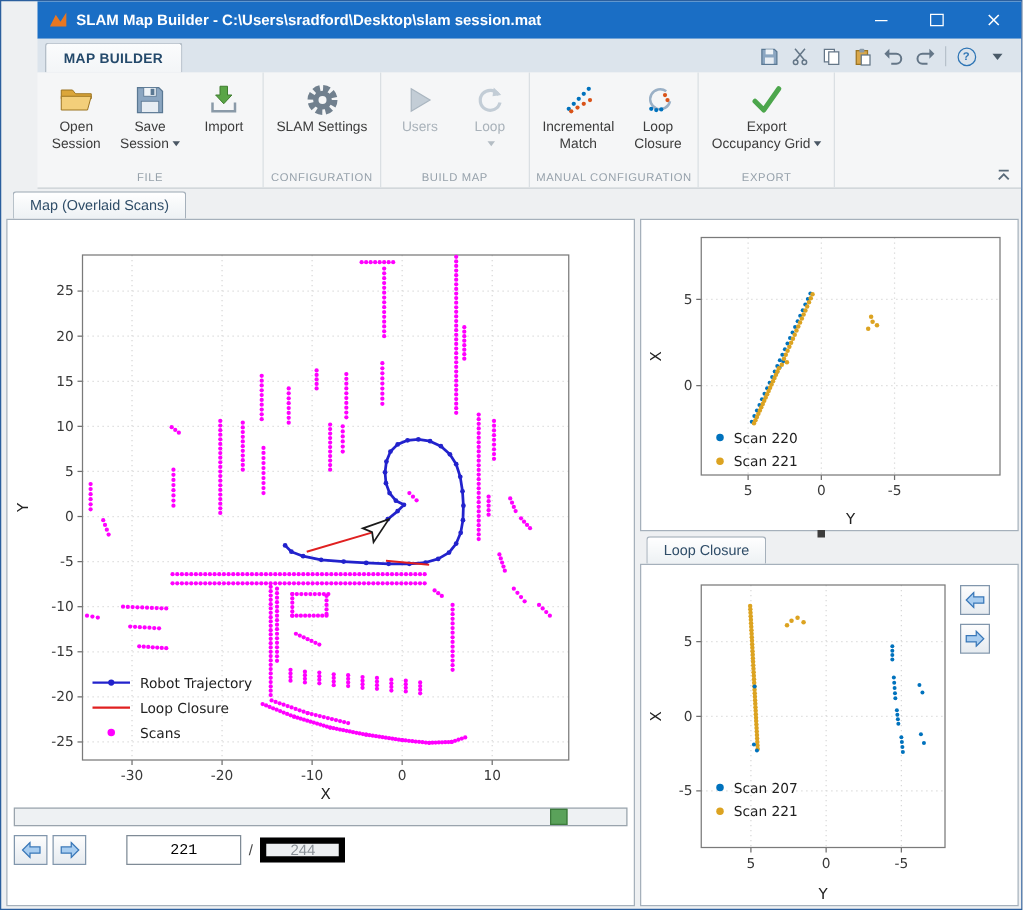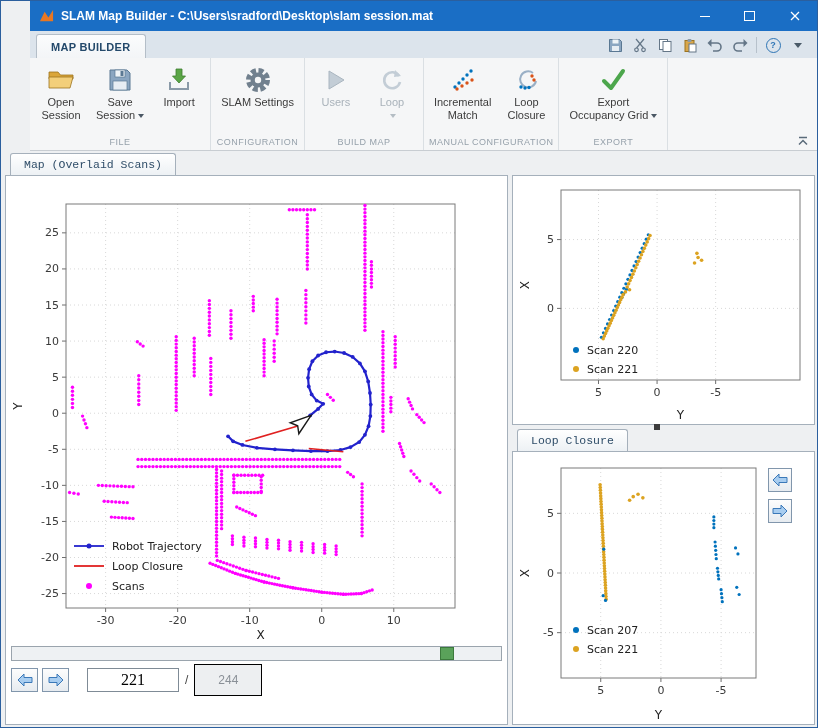--- a/index.html
+++ b/index.html
@@ -33,35 +33,35 @@
   .ts-btn .lbl{font-size:11px;color:#3c3c3c;text-align:center;line-height:1.2;white-space:nowrap;}
   .ts-btn.disabled .lbl{color:#a9b2ba;}
   .dd{display:inline-block;width:0;height:0;border-left:3.5px solid transparent;border-right:3.5px solid transparent;
     border-top:4px solid #4a5764;margin-left:3px;vertical-align:middle;}
   .ts-btn.disabled .dd{border-top-color:#b4bdc4;}
   .collapse-icon{position:absolute;right:8px;top:74px;}
   
   .panel{position:absolute;}
   .panel-tabbar{height:22px;display:flex;padding-left:5px;}
   .panel-tab{background:linear-gradient(#ffffff,#edf1f4);border:1px solid #a5b0bb;border-bottom:none;
-    border-radius:3px 3px 0 0;padding:0 13px;font-size:11.5px;color:#2f4d68;display:flex;align-items:center;font-family:Liberation Mono, monospace;}
+    border-radius:3px 3px 0 0;padding:0 13px;font-size:11.5px;color:#2f4d68;display:flex;align-items:center;}
   .panel-body{position:absolute;left:0;right:0;top:22px;bottom:0;background:#fff;border:1px solid #a5b0bb;box-sizing:border-box;}
   svg text.tick{font-size:11px;fill:#3a3a3a;font-family:"DejaVu Sans",sans-serif;}
   svg text.axlabel{font-size:12px;fill:#222;font-family:"DejaVu Sans",sans-serif;}
   svg text.legend{font-size:11px;fill:#222;font-family:"DejaVu Sans",sans-serif;}
   
   .slider-row{position:absolute;left:5px;right:5px;top:470px;height:15px;border:1px solid #9aa4ad;background:#eef1f3;box-sizing:border-box;}
   .slider-handle{position:absolute;top:0;width:14px;height:13px;background:#5aa25a;border:1px solid #3c7a3c;box-sizing:border-box;}
   .nav-row{position:absolute;left:5px;top:492px;height:24px;display:flex;align-items:center;}
   .nav-btn{width:25px;height:22px;border:1px solid #8196ac;background:linear-gradient(#fdfdfd,#e6ebf0);
     display:flex;align-items:center;justify-content:center;margin-right:4px;}
-  .scan-input{width:86px;height:20px;border:1px solid #7f8b96;background:#fff;font-size:16px;text-align:center;
-    font-family:Liberation Serif, serif;margin-left:14px;}
+  .scan-input{width:86px;height:20px;border:1px solid #7f8b96;background:#fff;font-size:12px;text-align:center;
+    font-family:Liberation Mono, monospace;margin-left:28px;}
   .scan-sep{font-size:12px;color:#444;margin:0 6px;}
-  .scan-total{width:68px;height:32px;border:1px solid #000000;background:#edeff1;color:#8a9097;
+  .scan-total{width:68px;height:20px;border:5px solid #000000;background:#edeff1;color:#8a9097;
     display:flex;align-items:center;justify-content:center;font-size:12px;box-sizing:border-box;}
   .loop-nav{position:absolute;right:22px;top:16px;display:flex;flex-direction:column;gap:7px;}
   .splitter-grip{position:absolute;left:653px;top:423px;width:6px;height:6px;background:#3c3c3c;}
 </style>
 </head>
 <body>
 
 <div class="window">
 
   <div class="titlebar">

